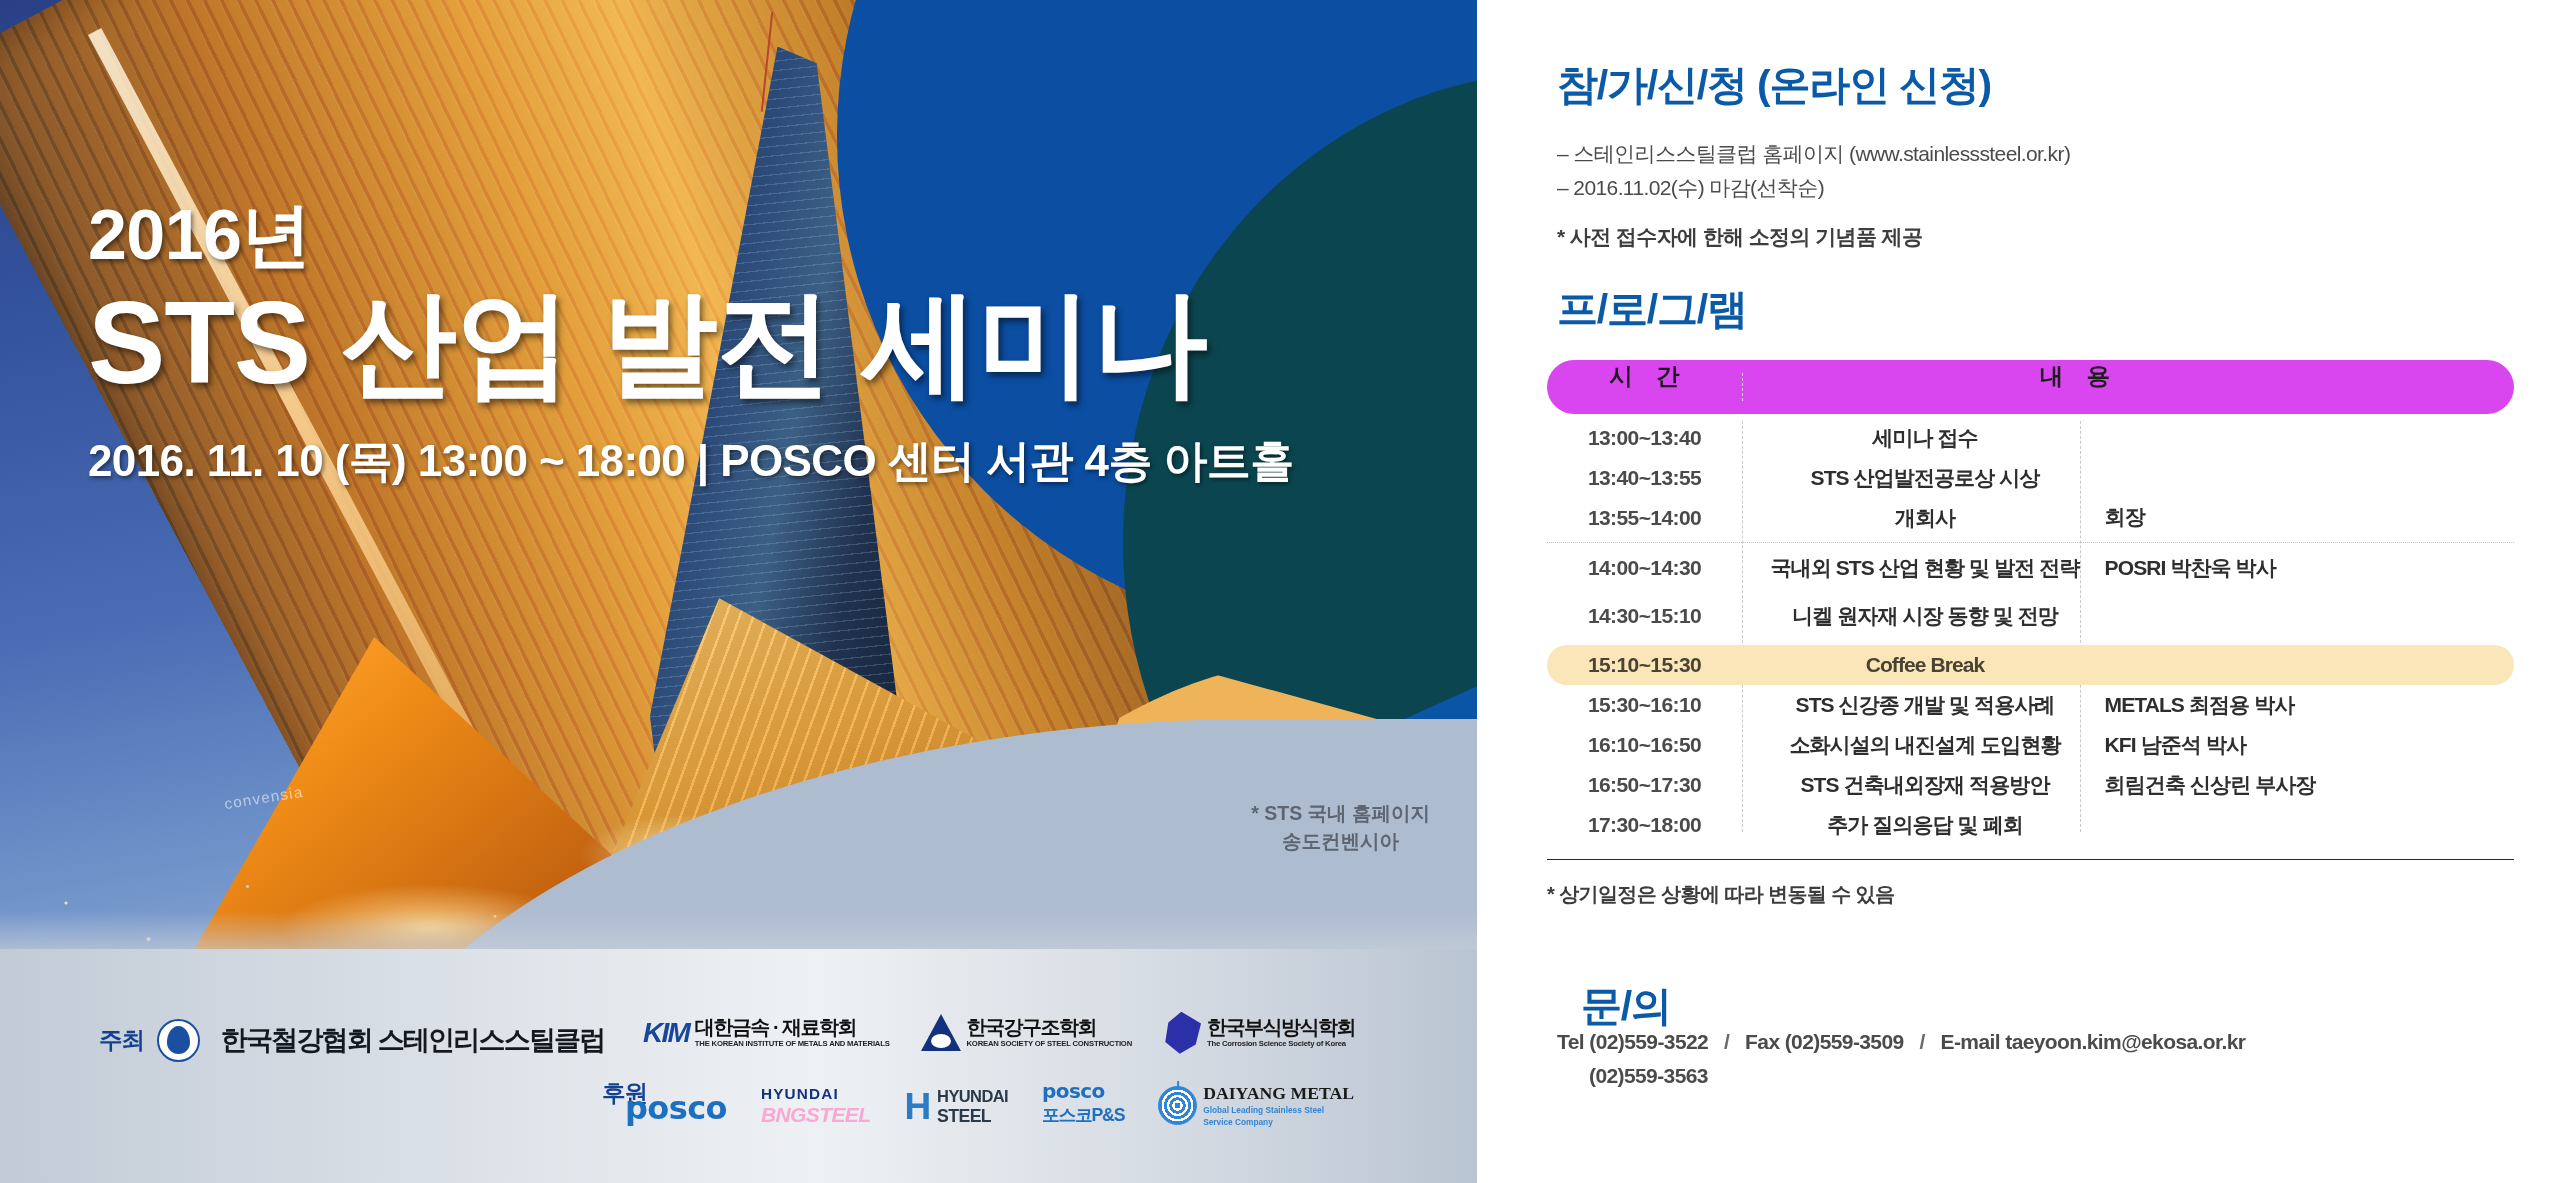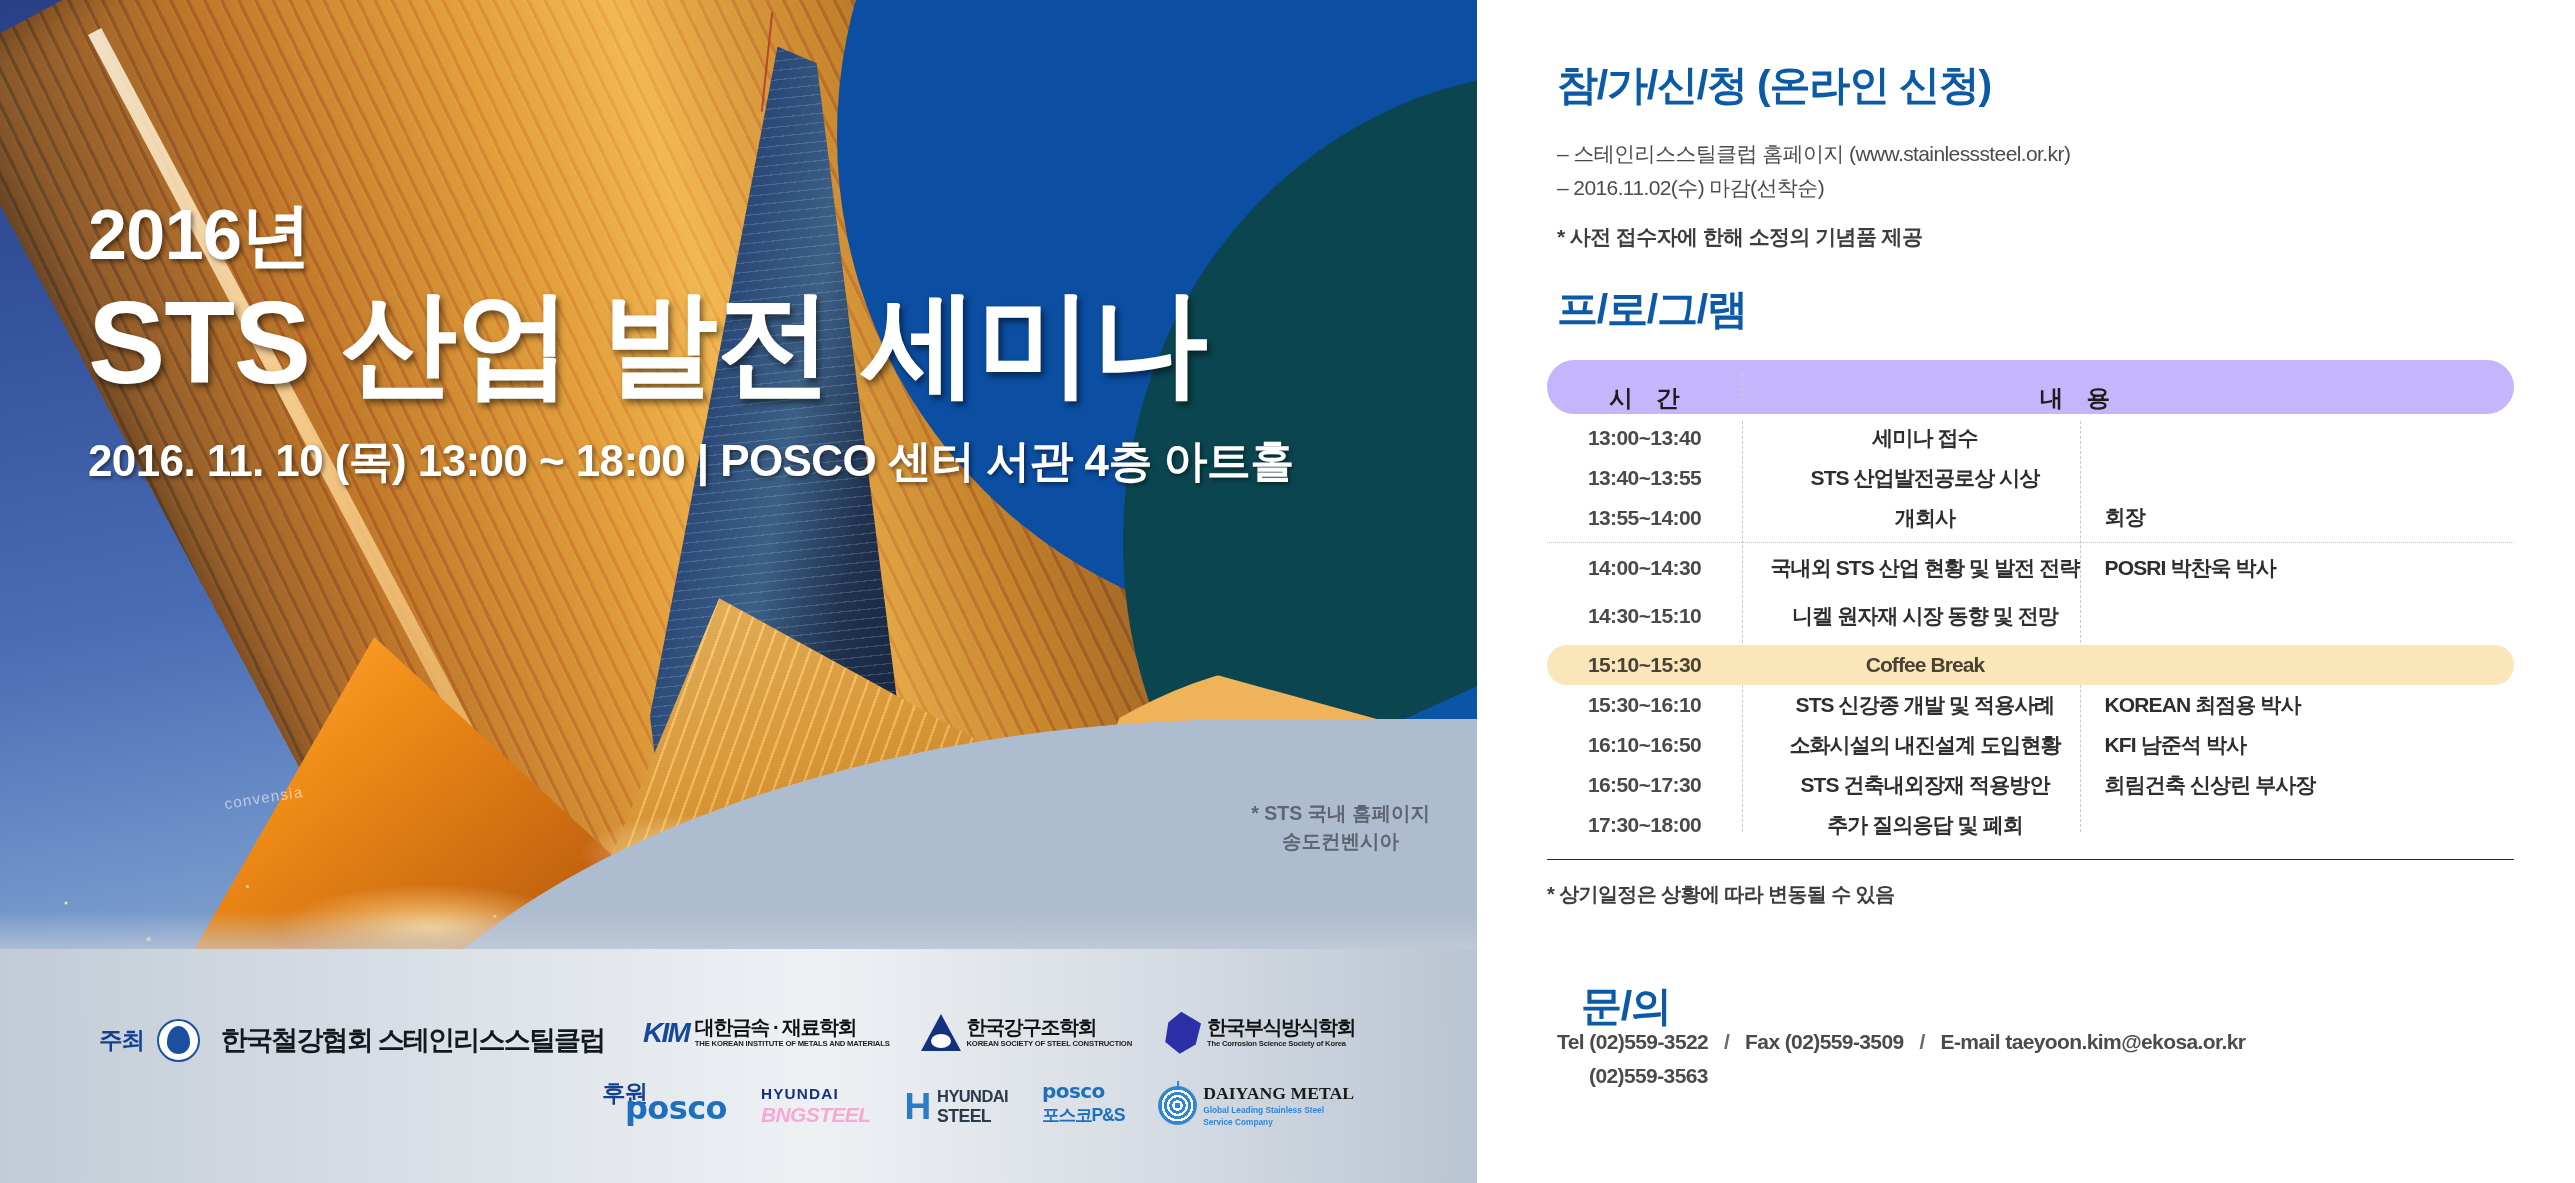--- a/index.html
+++ b/index.html
@@ -194,21 +194,21 @@
   }
   .s1{position:absolute;left:80px;top:65px;text-align:center;}
   .bullets{position:absolute;left:80px;top:137px;}
   .bullet{font-size:21px;color:#4b4b4b;line-height:1.62;letter-spacing:-0.6px;white-space:nowrap;}
   .note{font-size:21px;color:#3d3d3d;letter-spacing:-0.6px;margin-top:17.7px;white-space:nowrap;font-weight:600;}
 
   .s2{position:absolute;left:80px;top:289px;}
 
   .table-wrap{position:absolute;left:70px;top:360px;width:967px;}
   .thead{
-    height:54px;border-radius:27px;background:#c4b5fd;display:flex;align-items:flex-end;
+    height:54px;border-radius:27px;background:#d946ef;display:flex;align-items:flex-start;
     position:relative;
   }
   .thead .c-time{width:195px;text-align:center;font-size:23.6px;font-weight:600;color:#1d1d1d;letter-spacing:8.3px;text-indent:8.3px;}
   .thead .c-body{flex:1;text-align:center;font-size:23.6px;font-weight:600;color:#1d1d1d;letter-spacing:8.3px;text-indent:8.3px;padding-right:106px;}
   .thead .vline{position:absolute;left:195px;top:13px;bottom:13px;width:0;border-left:1.2px dashed #cfcfcf;}
 
   .tbody{position:relative;margin-top:3.5px;}
   .vline-1{position:absolute;left:195px;top:3.5px;bottom:13px;width:0;border-left:1.2px dashed #c9c9c9;}
   .vline-2{position:absolute;left:533px;top:3.5px;bottom:13px;width:0;border-left:1.2px dashed #c9c9c9;}
   .hrow{
@@ -397,21 +397,21 @@
             <div class="what">니켈 원자재 시장 동향 및 전망</div>
           </div>
           <div class="hrow break">
             <div class="time">15:10~15:30</div>
             <div class="what">Coffee Break</div>
             <div class="who" style="white-space: pre-line;"></div>
           </div>
           <div class="hrow">
             <div class="time">15:30~16:10</div>
             <div class="what">STS 신강종 개발 및 적용사례</div>
-            <div class="who" style="white-space: pre-line;">KOREAN 최점용 박사</div>
+            <div class="who" style="white-space: pre-line;">METALS 최점용 박사</div>
           </div>
           <div class="hrow">
             <div class="time">16:10~16:50</div>
             <div class="what">소화시설의 내진설계 도입현황</div>
             <div class="who" style="white-space: pre-line;">KFI 남준석 박사</div>
           </div>
           <div class="hrow">
             <div class="time">16:50~17:30</div>
             <div class="what">STS 건축내외장재 적용방안</div>
             <div class="who" style="white-space: pre-line;">희림건축 신상린 부사장</div>

